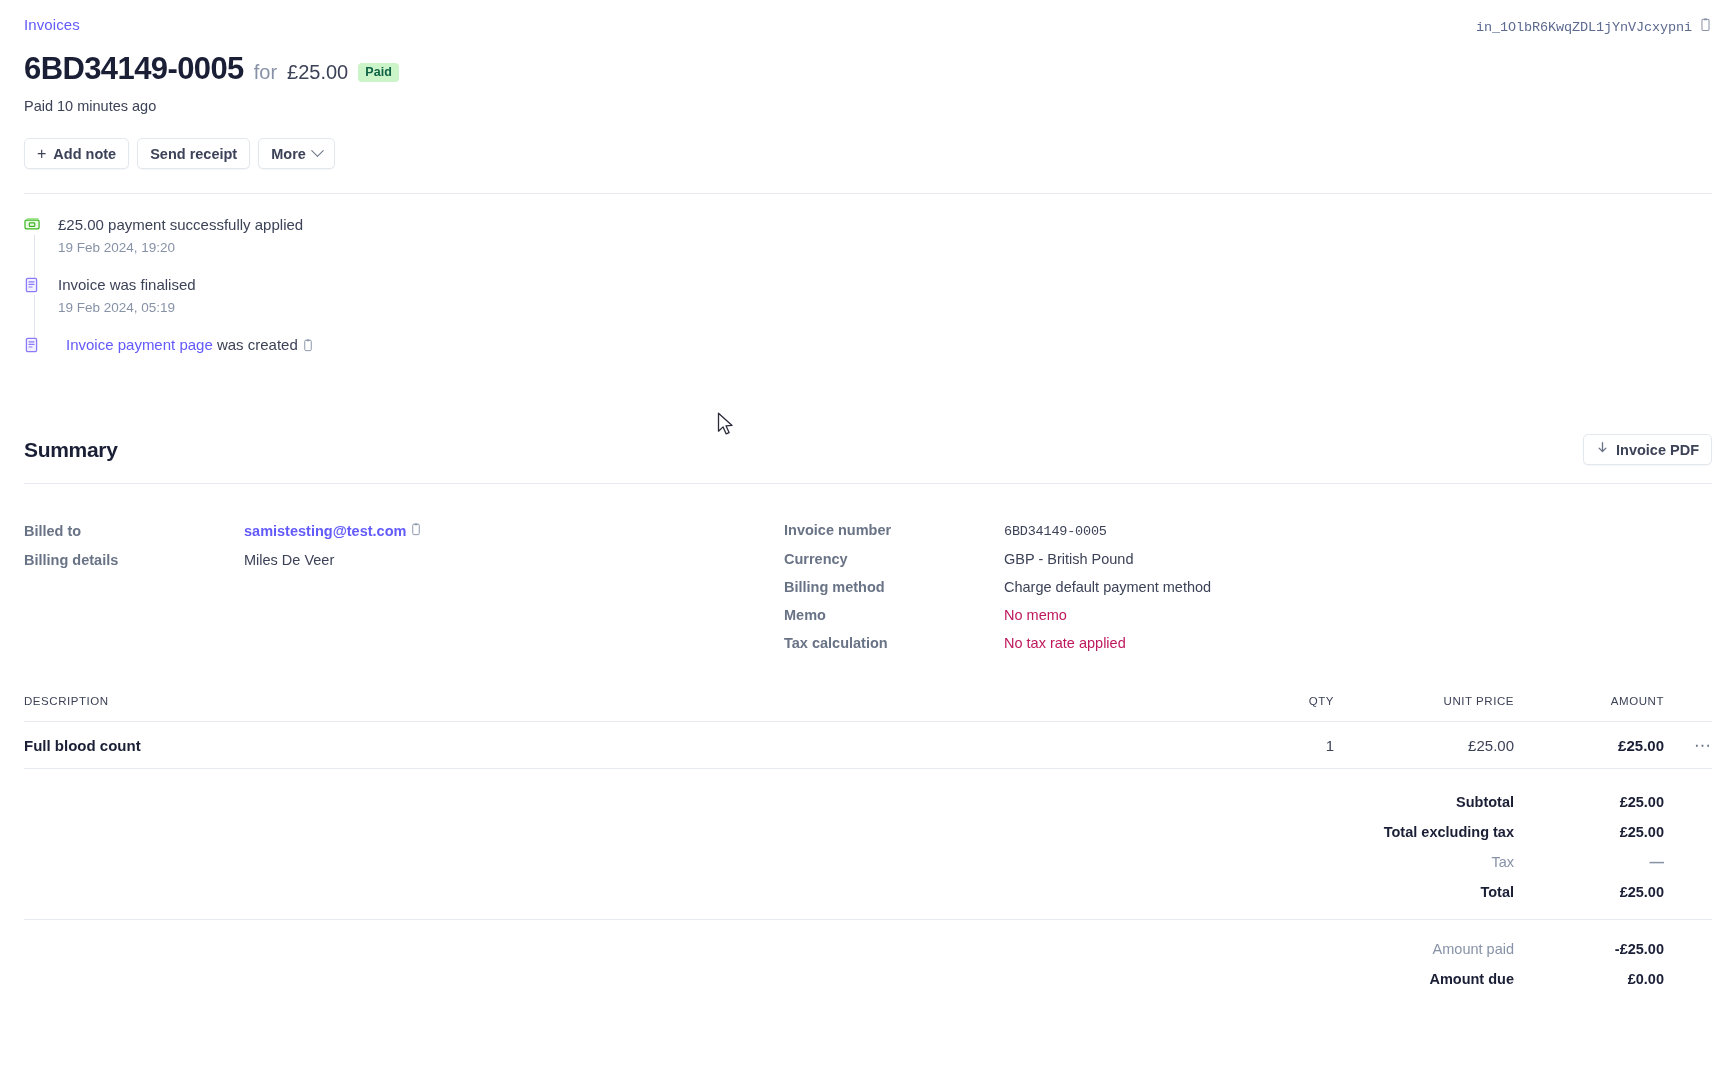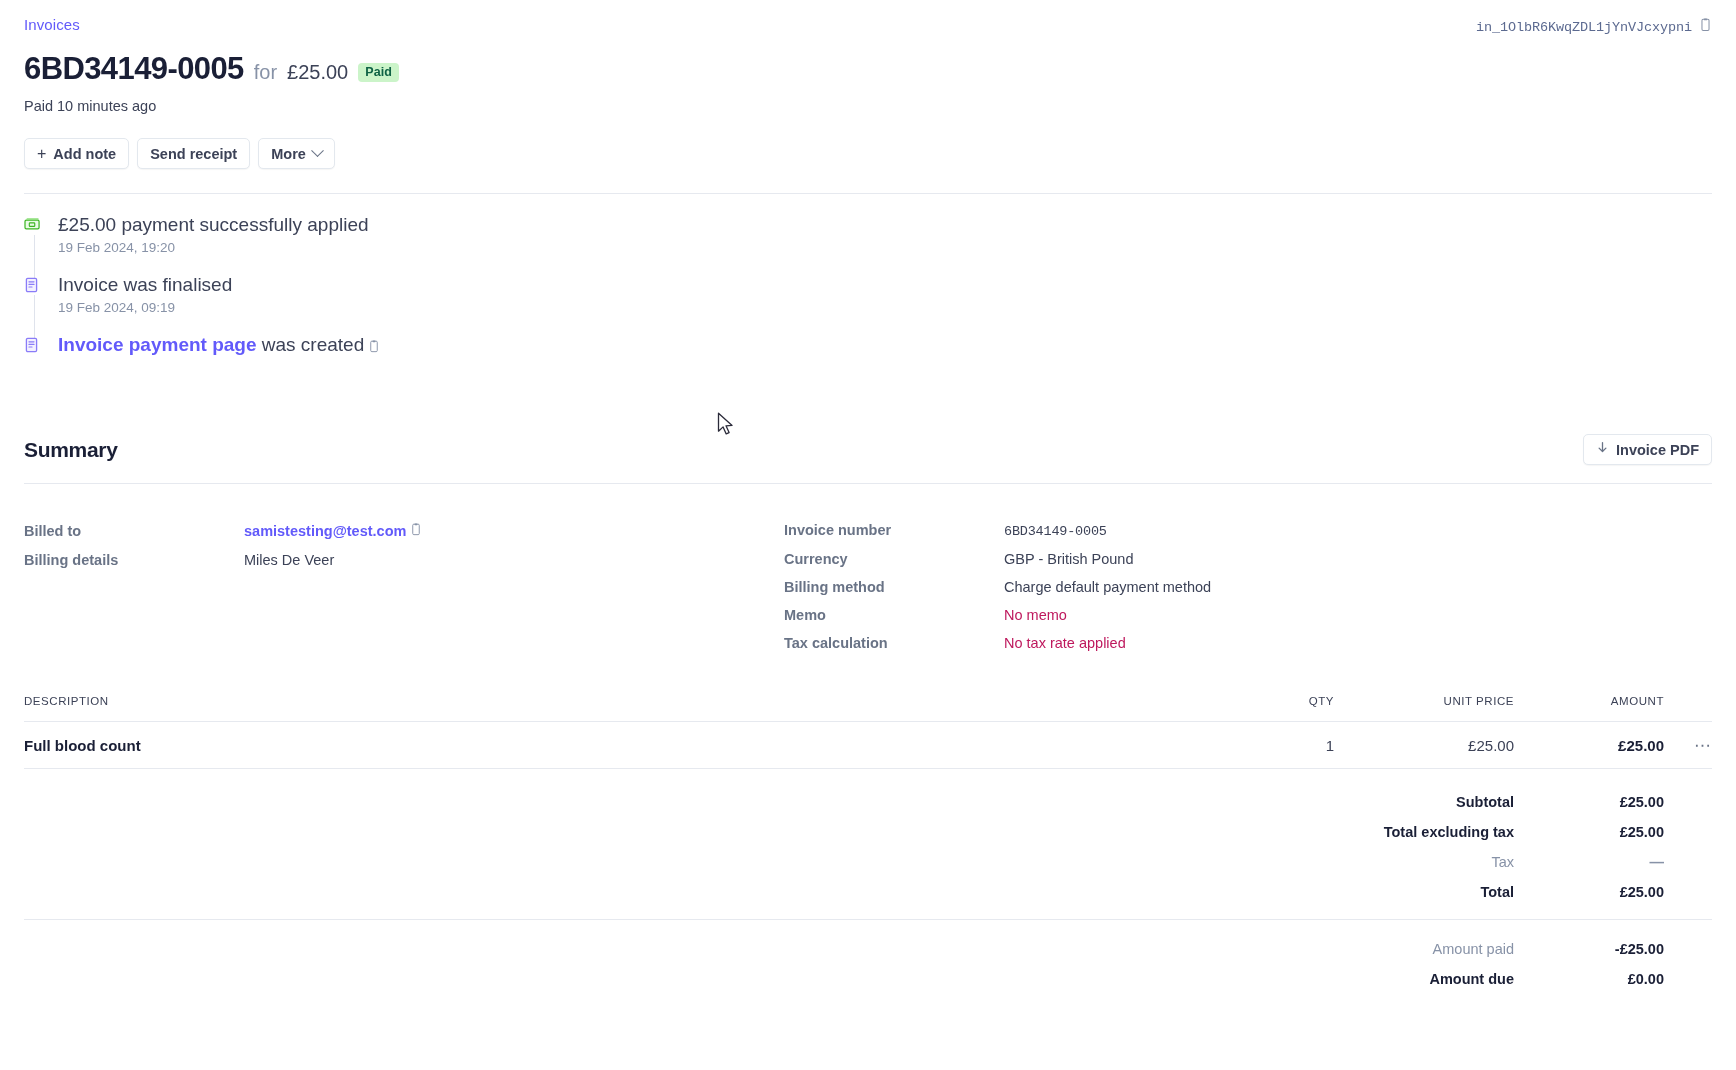--- a/index.html
+++ b/index.html
@@ -51,23 +51,23 @@
   .divider { height: 1px; background: #e6e9ef; margin: 24px 0 0; }
 
   
   .timeline { position: relative; margin-top: 22px; padding-left: 0; }
   .tl-row { position: relative; display: flex; min-height: 60px; }
   .tl-row:last-child { min-height: 26px; }
   .tl-icon { width: 34px; flex: 0 0 34px; position: relative; padding-top: 1px; }
   .tl-line { position: absolute; left: 10px; top: 19px; bottom: -6px; width: 1px; background: #dfe3ec; }
   .tl-row:last-child .tl-line { display: none; }
   .tl-body { padding-top: 0px; }
-  .tl-title { font-size: 19px; color: #3c4257; line-height: 18px; }
+  .tl-title { font-size: 15px; color: #3c4257; line-height: 18px; }
   .tl-time { font-size: 13.5px; color: #8792a7; margin-top: 6px; }
-  .tl-link { color: #625afa; font-weight: 700; cursor: pointer; }
+  .tl-link { color: #625afa; font-weight: 400; cursor: pointer; margin-left: 8px; }
   .clip { display: inline-block; vertical-align: -2px; margin-left: 4px; }
 
   
   .summary-head { display: flex; align-items: center; justify-content: space-between; margin-top: 72px; }
   .summary-title { font-size: 21px; font-weight: 700; letter-spacing: -0.3px; color: #1a1f36; }
 
   .detail-grid { display: flex; margin-top: 38px; }
   .col-left { width: 760px; flex: 0 0 760px; }
   .col-right { flex: 1; }
   .drow { display: flex; align-items: baseline; margin-bottom: 12px; }
@@ -170,21 +170,21 @@
     <div class="tl-row">
       <div class="tl-icon">
         <svg width="15" height="16" viewBox="0 0 15 16" fill="none">
           <rect x="2.4" y="1.4" width="10.2" height="13.2" rx="1.3" stroke="#8a7cf8" stroke-width="1.3" fill="#f3f1ff"></rect>
           <path d="M5 4.8h5M5 7.4h5M5 10h3" stroke="#8a7cf8" stroke-width="1.2" stroke-linecap="round"></path>
         </svg>
         <div class="tl-line"></div>
       </div>
       <div class="tl-body">
         <div class="tl-title">Invoice was finalised</div>
-        <div class="tl-time">19 Feb 2024, 09:19</div>
+        <div class="tl-time">19 Feb 2024, 05:19</div>
       </div>
     </div>
 
     <div class="tl-row">
       <div class="tl-icon">
         <svg width="15" height="16" viewBox="0 0 15 16" fill="none">
           <rect x="2.4" y="1.4" width="10.2" height="13.2" rx="1.3" stroke="#8a7cf8" stroke-width="1.3" fill="#f3f1ff"></rect>
           <path d="M5 4.8h5M5 7.4h5M5 10h3" stroke="#8a7cf8" stroke-width="1.2" stroke-linecap="round"></path>
         </svg>
         

